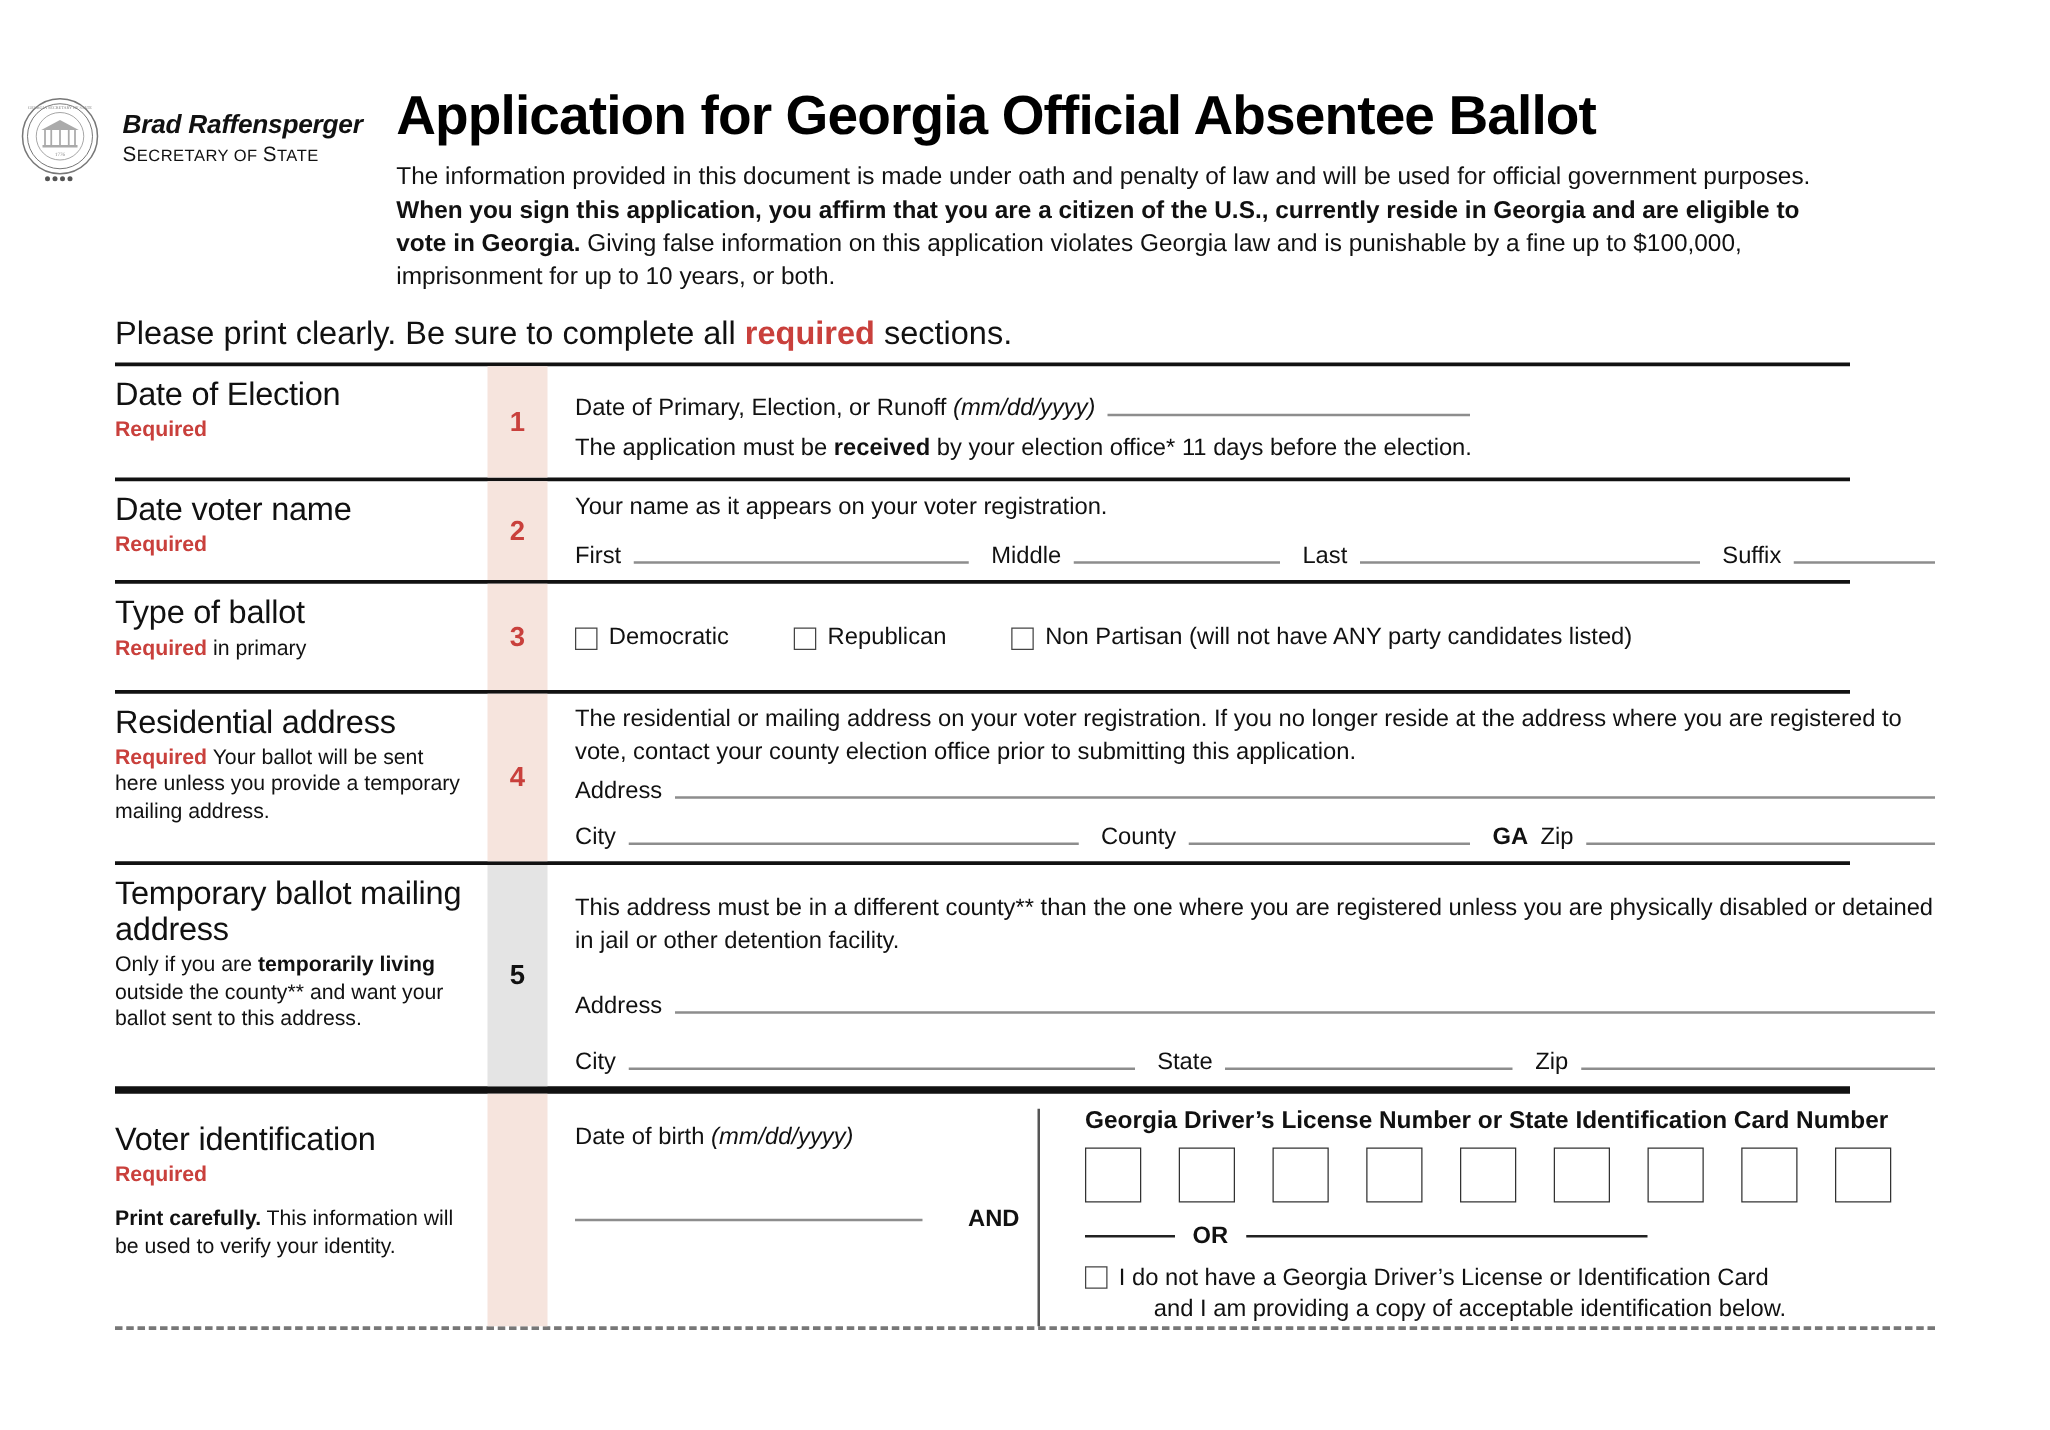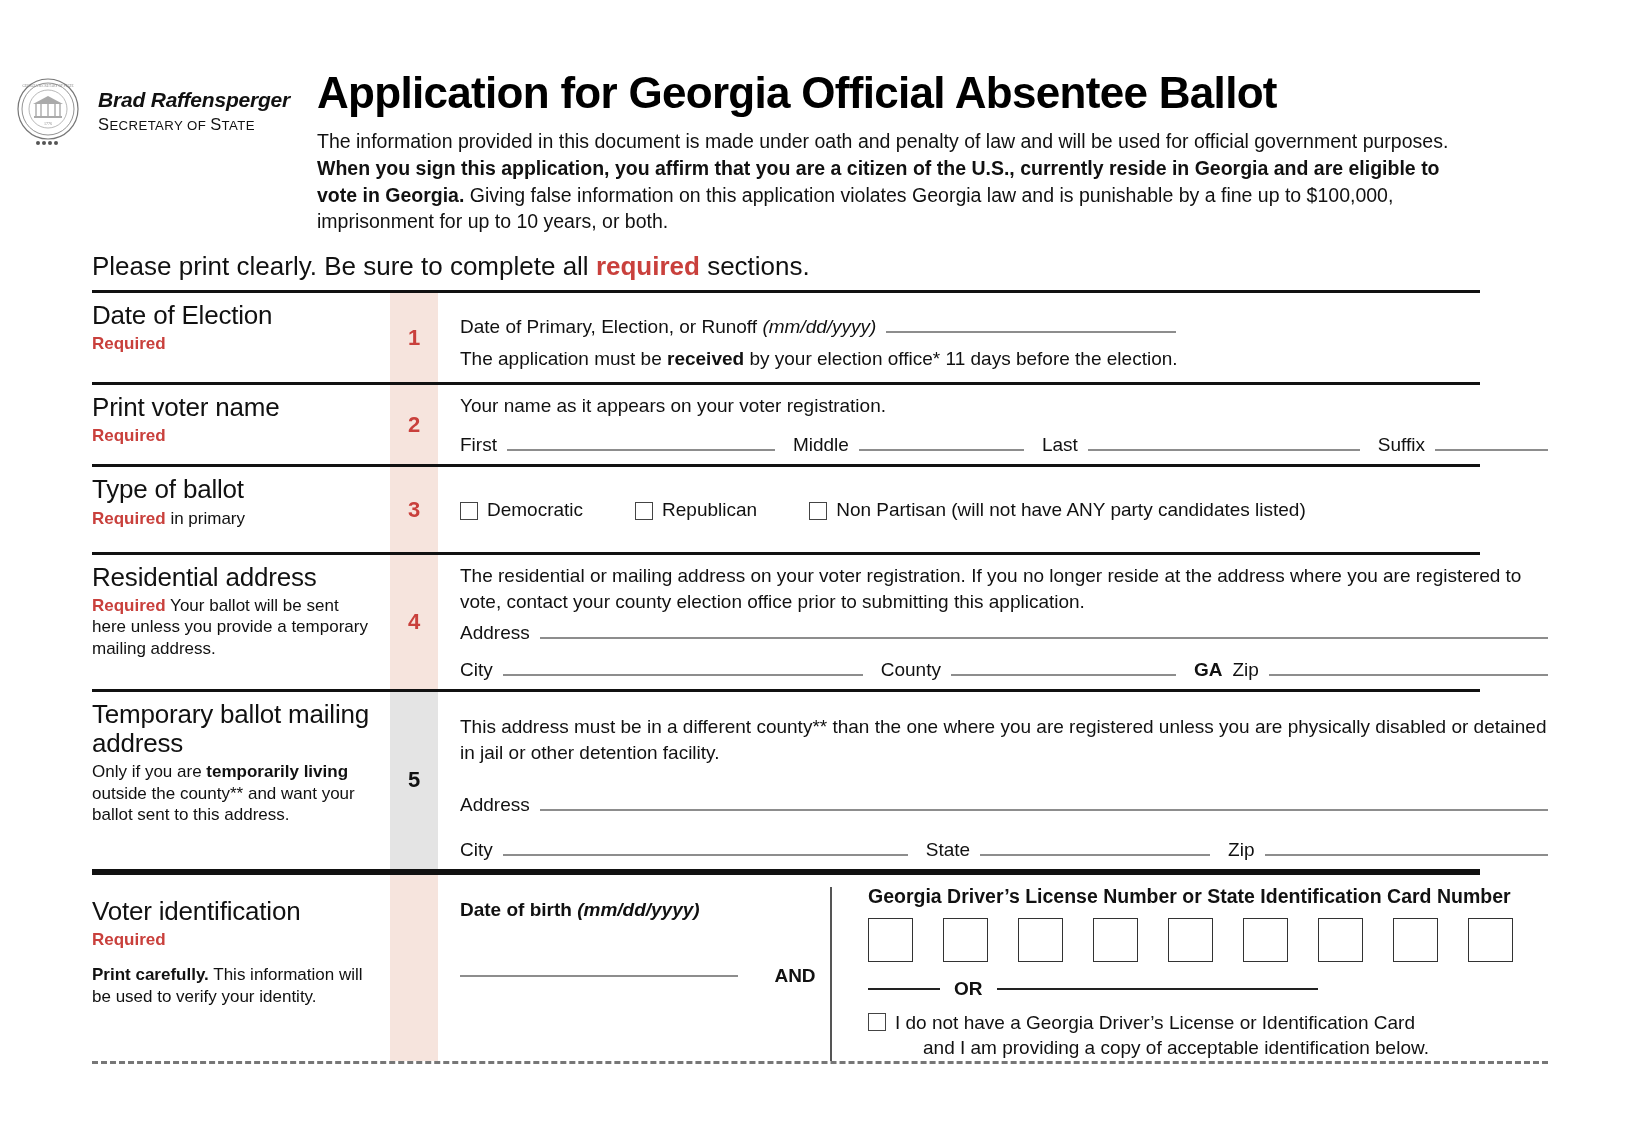--- a/index.html
+++ b/index.html
@@ -186,21 +186,21 @@
     margin-right: 9px;
     flex: 0 0 18px;
   }
   .cb-row { display: flex; align-items: center; }
   .cb-item { display: flex; align-items: center; margin-right: 52px; font-size: 19px; }
   .cb-item.wide { margin-right: 16px; }
 
   
   .vid-body { display: flex; padding: 10px 0 0 22px; flex: 1 1 auto; }
   .vid-dob { width: 300px; flex: 0 0 300px; padding-top: 14px; }
-  .vid-dob .lbl { font-size: 19px; font-weight: bold; }
+  .vid-dob .lbl { font-size: 19px; }
   .vid-dob .lbl i { font-style: italic; }
   .vid-dob .dobline {
     border-bottom: 2px solid #8d8d8d;
     margin-top: 54px;
     margin-right: 22px;
   }
   .vid-and {
     width: 70px; flex: 0 0 70px;
     display: flex; align-items: center; justify-content: center;
     font-size: 19px; font-weight: 700;
@@ -297,21 +297,21 @@
         <span class="fld-line" style="width:290px"></span>
       </div>
       <div style="margin-top:10px"><span>The application must be </span><b>received</b><span> by your election office* 11 days before the election.</span></div>
     </div>
   </div>
 
   <div class="rule-thick full"></div>
 
   <div class="section">
     <div class="sec-left">
-      <div class="sec-title">Print voter name</div>
+      <div class="sec-title">Date voter name</div>
       <div class="sec-sub"><span class="req">Required</span></div>
     </div>
     <div class="sec-num pink">2</div>
     <div class="sec-body">
       <div>Your name as it appears on your voter registration.</div>
       <div class="fld-row" style="margin-top:16px">
         <span class="fld-label">First</span>
         <span class="fld-line" style="width:268px"></span>
         <span class="sp"></span>
         <span class="fld-label">Middle</span>

